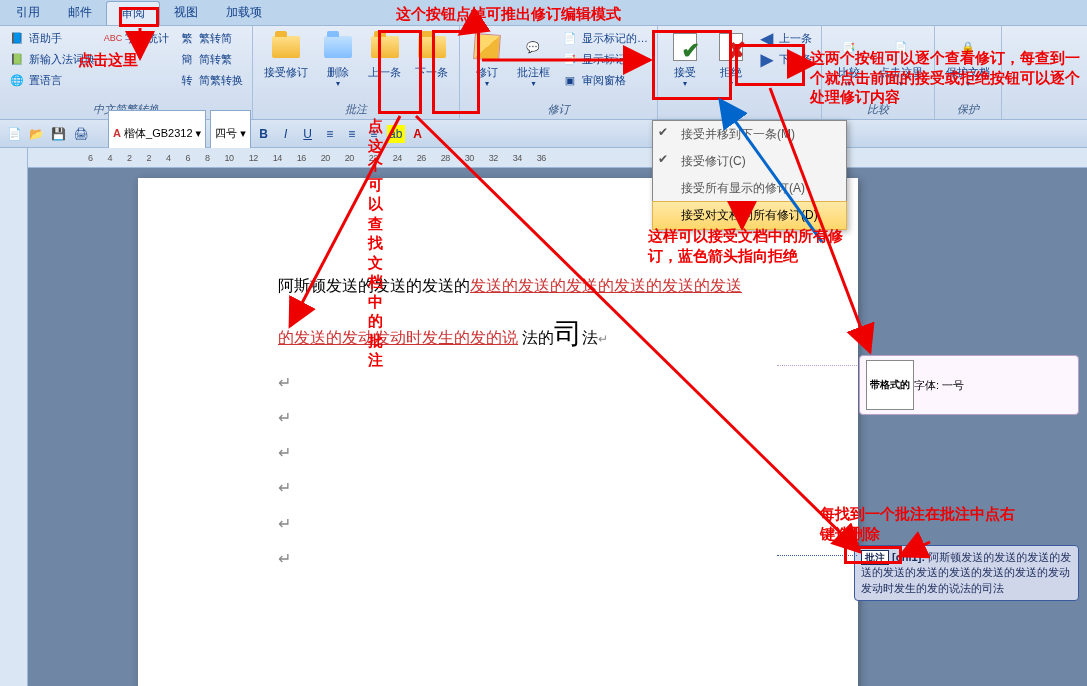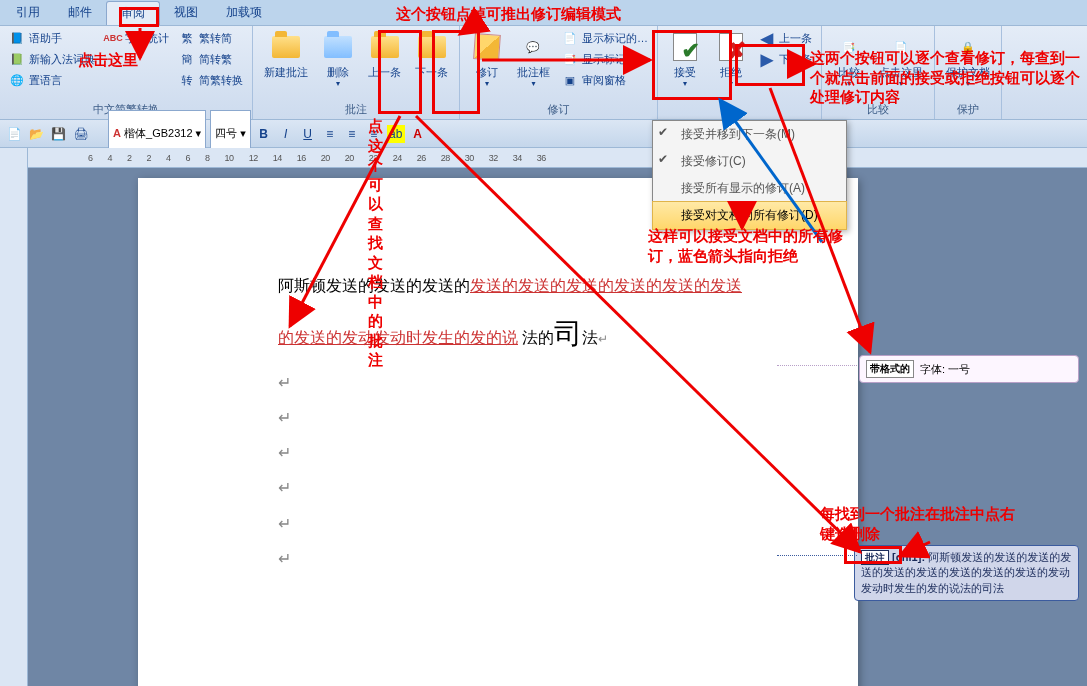--- a/index.html
+++ b/index.html
@@ -7,21 +7,21 @@
 
 
 .tabs { display: flex; background: #bcd4ec; height: 26px; align-items: center; padding-left: 2px; border-bottom: 1px solid #9db8d6; }
 .tab { padding: 3px 14px; font-size: 12px; color: #15428b; cursor: pointer; }
 .tab.active { background: #e4ecf7; border: 1px solid #8ba8ce; border-bottom: none; border-radius: 3px 3px 0 0; }
 
 
 .ribbon { display: flex; background: linear-gradient(#e4ecf7,#cddbee); height: 94px; border-bottom: 1px solid #9db8d6; }
 .group { border-right: 1px solid #a8c0de; padding: 2px 6px 0 6px; display: flex; flex-direction: column; justify-content: space-between; }
 .group-body { display: flex; gap: 4px; align-items: flex-start; flex: 1; }
-.group-label { text-align: center; font-size: 11px; color: #3b5b86; padding: 1px 0 2px; }
+.group-label { text-align: center; font-size: 11px; color: #3b5b86; padding: 1px 0 2px; font-style: italic; }
 .rbtn { display: flex; flex-direction: column; align-items: center; font-size: 11px; color: #15428b; padding: 2px 4px; cursor: pointer; border: 1px solid transparent; border-radius: 3px; }
 .rbtn .ic { width: 32px; height: 32px; display: flex; align-items: center; justify-content: center; margin-bottom: 2px; }
 .rbtn.small { flex-direction: row; gap: 4px; padding: 1px 2px; }
 .rbtn.small .ic { width: 16px; height: 16px; margin: 0; }
 .stack { display: flex; flex-direction: column; gap: 1px; }
 .drop { font-size: 8px; color: #15428b; margin-top: -1px; }
 
 
 .qf { display: flex; align-items: center; background: linear-gradient(#dbe6f4,#c4d6eb); height: 28px; padding: 0 6px; gap: 4px; border-bottom: 1px solid #9db8d6; font-size: 12px; }
 .qf .sel { background: #fff; border: 1px solid #8ba8ce; padding: 15px 4px; font-size: 11px; }
@@ -34,21 +34,21 @@
 .hruler { height: 20px; background: #dbe6f4; border-bottom: 1px solid #9db8d6; display: flex; align-items: center; font-size: 9px; color: #555; padding-left: 60px; gap: 15px; letter-spacing: -0.5px; }
 .page { position: absolute; left: 110px; top: 30px; width: 720px; height: 640px; background: #fff; box-shadow: 2px 2px 8px rgba(0,0,0,.3); padding: 90px 40px 40px 140px; }
 .page p { font-size: 16px; font-family: SimSun, serif; line-height: 2.2; }
 .track-ins { color: #c33; text-decoration: underline; }
 .big { font-size: 28px; }
 .para-mark { color: #888; font-size: 12px; }
 
 
 .balloon { position: absolute; border: 1px solid #b8a0c8; border-radius: 4px; padding: 4px 6px; font-size: 11px; background: #fdf6ff; }
 .balloon.fmt { right: 8px; top: 355px; width: 220px; display: flex; align-items: center; }
-.balloon.fmt .tag { background: #fff; border: 1px solid #888; padding: 1px 3px; font-size: 10px; margin-right: 6px; font-weight: bold; }
+.balloon.fmt .tag { background: #fff; border: 1px solid #888; padding: 17px 3px; font-size: 10px; font-weight: bold; }
 .balloon.cmt { right: 8px; top: 545px; width: 225px; background: #d0d6ea; border-color: #3b5b9e; color: #1a2b5a; line-height: 1.4; }
 .balloon.cmt .tag { background: #fff; border: 1px solid #1a2b5a; padding: 1px 3px; font-size: 10px; font-weight: bold; }
 .connector { position: absolute; border-top: 1px dotted #b8a0c8; }
 
 
 .menu { position: absolute; left: 652px; top: 120px; width: 195px; background: #f4f4f4; border: 1px solid #888; box-shadow: 2px 2px 6px rgba(0,0,0,.3); font-size: 12px; z-index: 10; }
 .menu-item { padding: 5px 8px 5px 28px; cursor: pointer; color: #555; position: relative; }
 .menu-item.hl { background: linear-gradient(#ffe9a6,#ffd76b); border: 1px solid #e0b44a; color: #000; margin: -1px; }
 .menu-item .mic { position: absolute; left: 5px; top: 4px; width: 16px; height: 16px; }
 
@@ -90,21 +90,21 @@
             <span class="ic">📗</span>
             <span>新输入法词典</span>
           </div>
         <div class="rbtn small">
             <span class="ic">🌐</span>
             <span>置语言</span>
           </div>
       </div>
       <div class="stack">
         <div class="rbtn small">
-            <span class="ic" style="font-size:9px;color:#c33;font-weight:bold">ABC</span>
+            <span class="ic" style="font-size:9px;color:#c33;font-weight:normal">ABC</span>
             <span>字数统计</span>
           </div>
       </div>
       <div class="stack">
         <div class="rbtn small">
             <span class="ic">繁</span>
             <span>繁转简</span>
           </div>
         <div class="rbtn small">
             <span class="ic">簡</span>
@@ -118,21 +118,21 @@
     </div>
     <div class="group-label">中文简繁转换</div>
   </div>
 
   <div class="group">
     <div class="group-body">
       <div class="rbtn">
           <div class="ic">
             <div class="ic-folder"></div>
           </div>
-          <span>新建批注</span>
+          <span>接受修订</span>
         </div>
       <div class="rbtn">
           <div class="ic">
             <div class="ic-folder" style="filter:hue-rotate(180deg)"></div>
           </div>
           <span>删除</span>
           <span class="drop">▾</span>
         </div>
       <div class="rbtn">
           <div class="ic">

